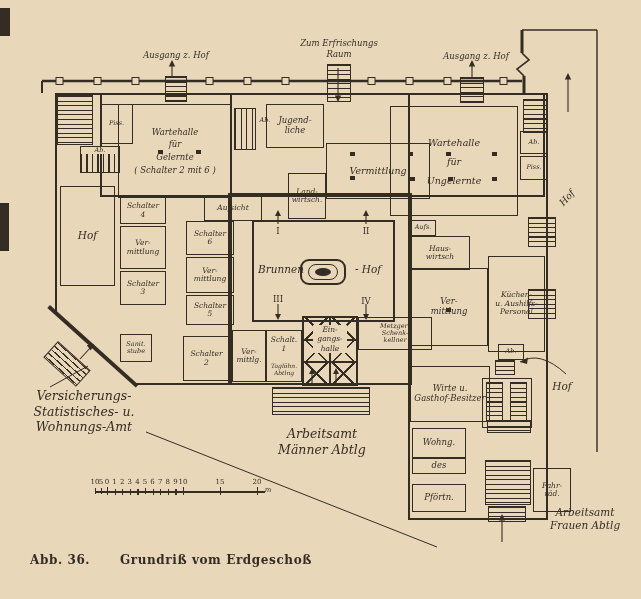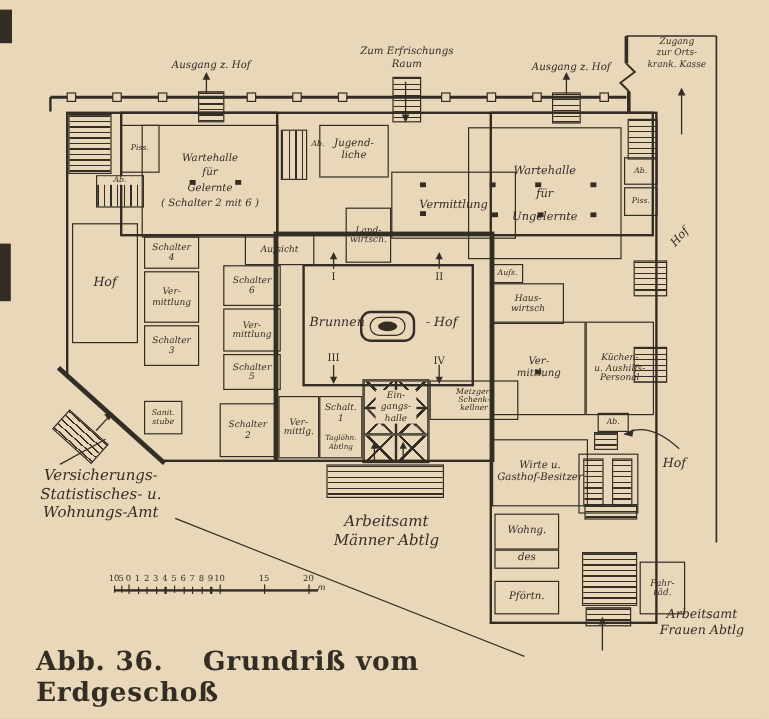--- a/index.html
+++ b/index.html
@@ -192,21 +192,21 @@
     <div class="lbl fs6">Aufs.</div>
   </div>
   <div class="abs room" style="left:410px;top:236px;width:60px;height:34px">
     <div class="lbl fs7">Haus-
 wirtsch</div>
   </div>
   <div class="abs room" style="left:410px;top:268px;width:78px;height:78px">
     <div class="lbl fs8">Ver-
 mittlung</div>
   </div>
-  <div class="abs room" style="left:488px;top:268px;width:57px;height:78px">
+  <div class="abs room" style="left:488px;top:256px;width:57px;height:96px">
     <div class="lbl fs7">Küchen-
 u. Aushilfs-
 Personal</div>
   </div>
   <div class="abs room thin" style="left:498px;top:344px;width:26px;height:16px">
     <div class="lbl fs6">Ab.</div>
   </div>
   <div class="abs room" style="left:410px;top:366px;width:80px;height:56px">
     <div class="lbl fs8">Wirte u.
 Gasthof-Besitzer</div>
@@ -269,32 +269,29 @@
     <span class="num" style="left:95px;top:0">10</span>
     <span class="num" style="left:132px;top:0">15</span>
     <span class="num" style="left:169px;top:0">20</span>
     <span class="num" style="left:180px;top:8px;font-style:italic">m</span>
   </div>
 
   <div class="abs note fs8" style="left:138px;top:50px;width:76px">Ausgang z. Hof</div>
   <div class="abs note fs8" style="left:294px;top:38px;width:90px">Zum Erfrischungs
 Raum</div>
   <div class="abs note fs8" style="left:438px;top:51px;width:76px">Ausgang z. Hof</div>
-  <div class="abs note fs7" style="left:532px;top:30px;width:64px">Zugang
-zur Orts-
-krank. Kasse</div>
   <div class="abs note fs12" style="left:22px;top:388px;width:124px">Versicherungs-
 Statistisches- u.
 Wohnungs-Amt</div>
   <div class="abs note fs12" style="left:252px;top:426px;width:140px">Arbeitsamt
 Männer Abtlg</div>
   <div class="abs note fs10" style="left:532px;top:506px;width:106px">Arbeitsamt
 Frauen Abtlg</div>
 
-  <div class="abs" style="left:30px;top:538px;width:420px;font-size:22px">
+  <div class="abs" style="left:30px;top:553px;width:420px;font-size:12px">
     <span class="caption">Abb. 36.</span>
     <span class="caption" style="margin-left:26px">Grundriß vom Erdgeschoß</span>
   </div>
 
   <svg class="abs" style="left:0;top:0" width="641" height="599" viewBox="0 0 641 599">
     <g stroke="#332d24" fill="none">
 
       <line x1="42" y1="81" x2="522" y2="81" stroke-width="2.4"></line>
       <line x1="42" y1="81" x2="42" y2="93" stroke-width="2"></line>
 

